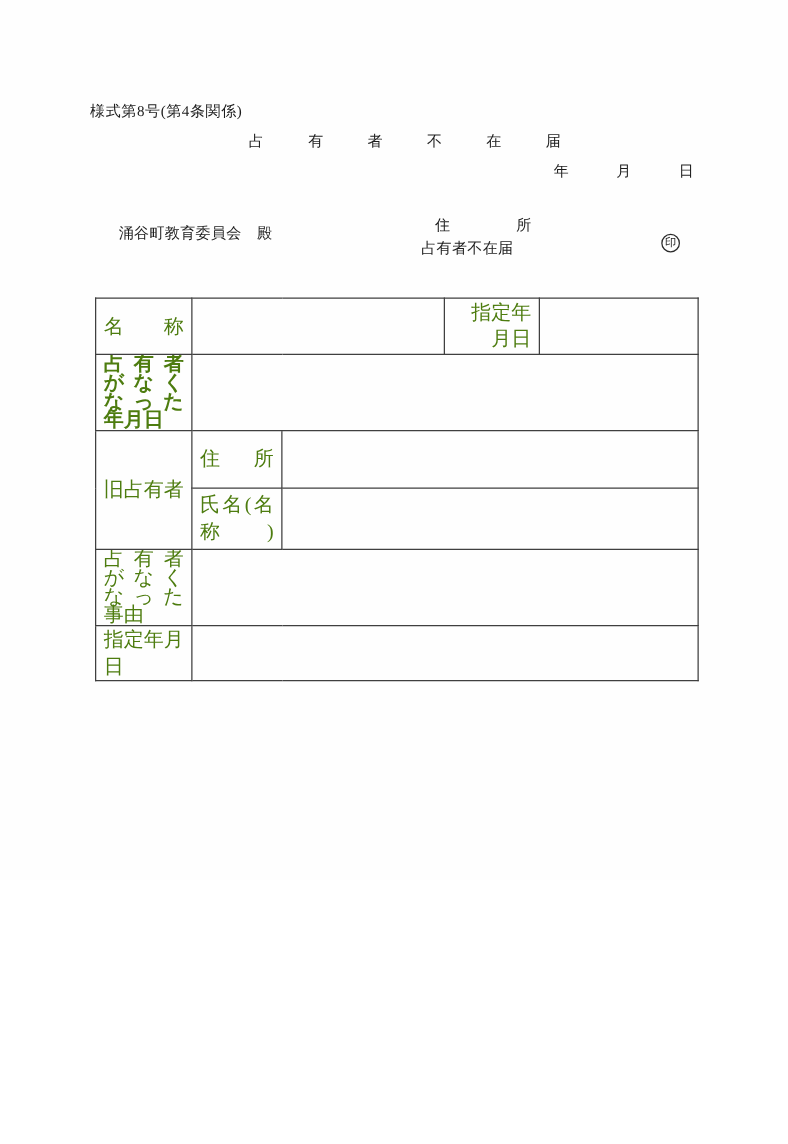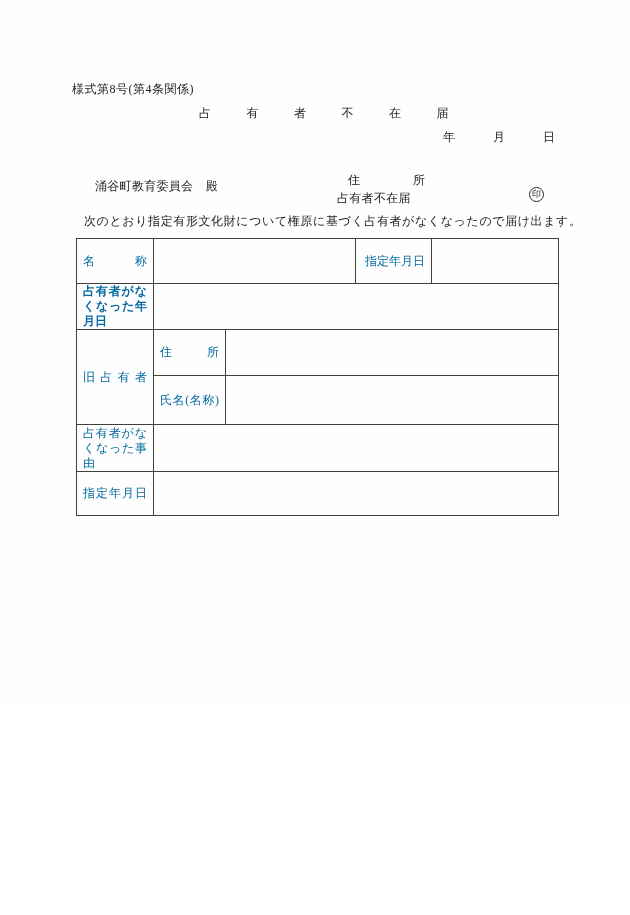--- a/index.html
+++ b/index.html
@@ -32,22 +32,22 @@
     white-space: nowrap;
   }
   .statement { left: 84px; top: 215px; letter-spacing: 0.6px; }
 
   table.form-table {
     position: absolute;
     left: 76px; top: 238px;
     width: 482px;
     border-collapse: collapse;
     table-layout: fixed;
-    font-size: 12px;
-    color: #0369a1;
+    font-size: 16px;
+    color: #4d7c0f;
   }
   table.form-table td {
     border: 1px solid #3f3f3f;
     padding: 0 6px;
     vertical-align: middle;
     overflow: hidden;
   }
   tr.r1 { height: 45px; }
   tr.r2 { height: 46px; font-weight: bold; }
   tr.r3a { height: 46px; }
@@ -81,21 +81,20 @@
   </div>
 
   <div class="abs addressee">涌谷町教育委員会　殿</div>
 
   <div class="abs addr-label">住所</div>
 
   <div class="abs name-label">占有者不在届</div>
 
   <div class="abs seal">印</div>
 
-  <div class="abs statement">次のとおり指定有形文化財について権原に基づく占有者がなくなったので届け出ます。</div>
 
   <table class="form-table">
     <colgroup>
       <col style="width:77px">
       <col style="width:72px">
       <col style="width:130px">
       <col style="width:76px">
       <col style="width:127px">
     </colgroup>
     <tbody>

